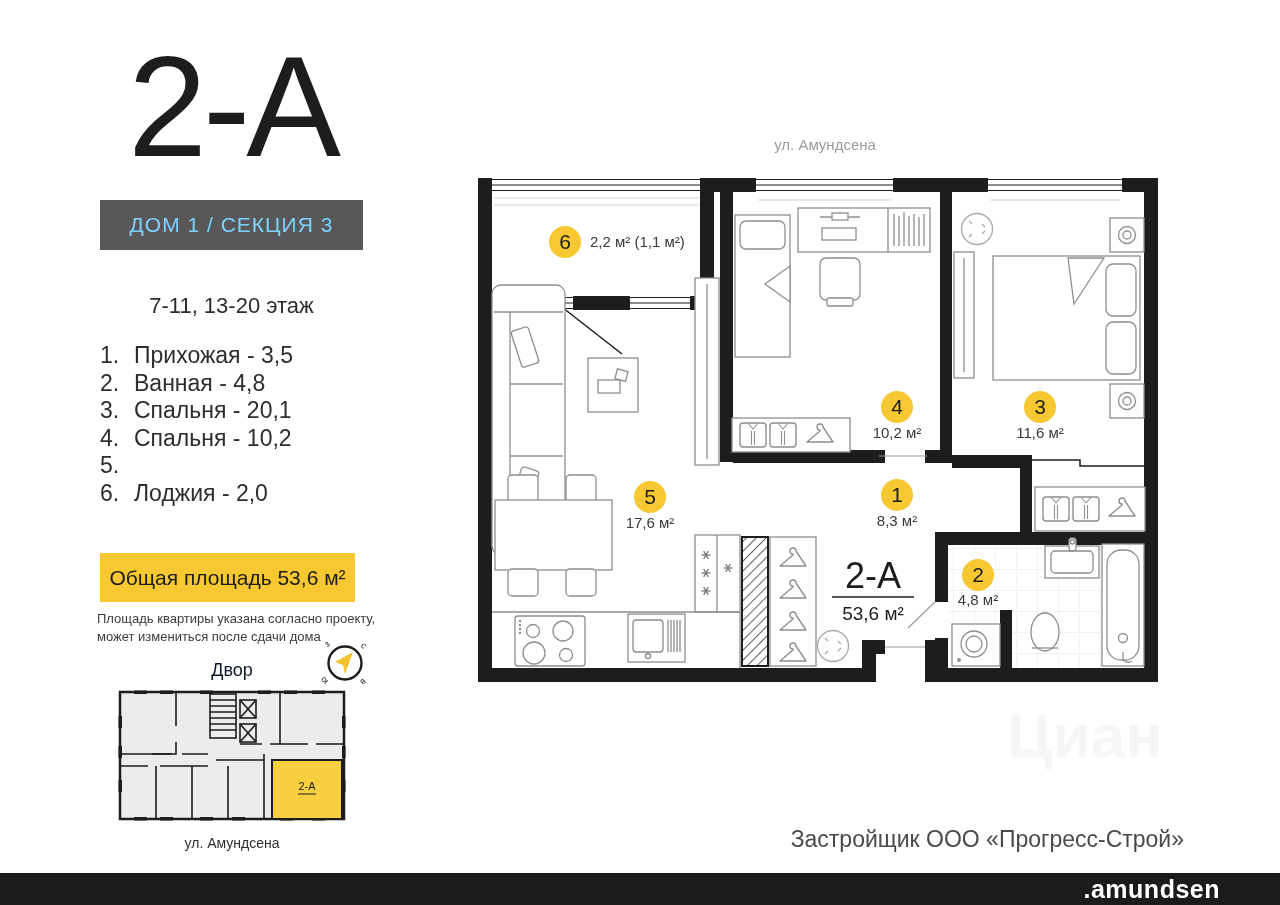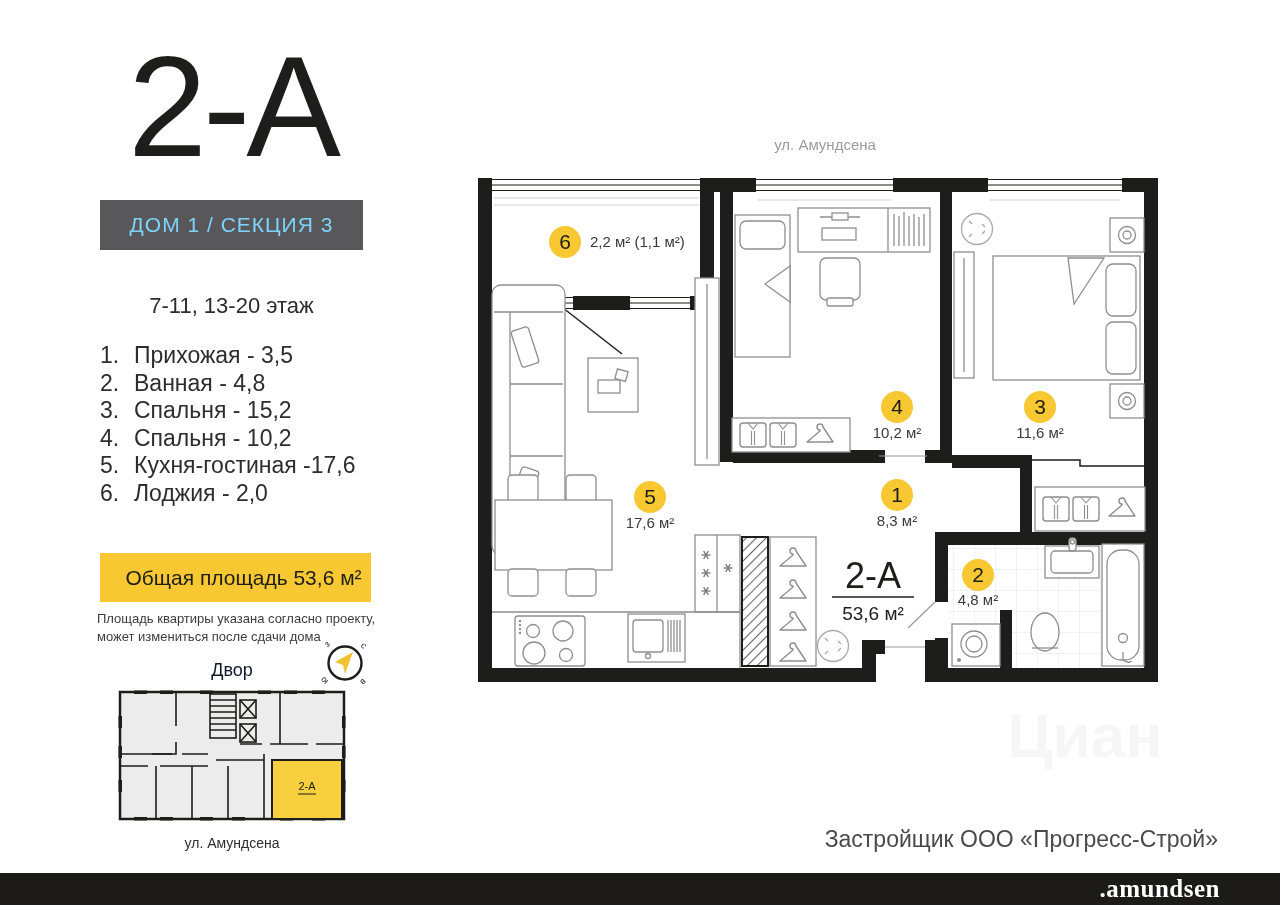--- a/index.html
+++ b/index.html
@@ -7,28 +7,28 @@
         font-family:"Liberation Sans", sans-serif;color:#1d1d1b;}
   .abs{position:absolute;}
   .unit-title{left:128px;top:36px;font-size:142px;font-weight:400;letter-spacing:-4px;line-height:1;color:#1d1d1b;}
   .badge{left:100px;top:200px;width:263px;height:50px;background:#58585a;color:#7dd3fc;
          display:flex;align-items:center;justify-content:center;font-size:21px;letter-spacing:1px;}
   .floors{left:100px;top:264px;width:263px;text-align:center;font-size:22px;color:#2c2c2c;margin-top:29px;}
   .room-list{left:100px;top:342px;font-size:23px;color:#2d2d2d;}
   .room-row{display:flex;line-height:27.5px;}
   .room-row .num{width:34px;}
   .total-box{left:100px;top:553px;width:255px;height:49px;background:#f7c831;
-             display:flex;align-items:center;justify-content:center;font-size:21px;color:#1d1d1b;padding-left:16px;}
+             display:flex;align-items:center;justify-content:center;font-size:21px;color:#1d1d1b;}
   .disclaimer{left:97px;top:610px;width:300px;font-size:13px;line-height:1.4;color:#3c3c3c;}
   .courtyard{left:112px;top:660px;width:240px;text-align:center;font-size:18px;color:#0f172a;}
   .mini-street{left:112px;top:835px;width:240px;text-align:center;font-size:14px;color:#2f2f2f;}
   .street-top{left:740px;top:136px;width:170px;text-align:center;font-size:15px;color:#9b9b9b;}
-  .developer{left:600px;top:826px;width:618px;text-align:right;font-size:23px;color:#4a4a4a;}
+  .developer{left:566px;top:826px;width:618px;text-align:right;font-size:23px;color:#4a4a4a;}
   .brand-bar{left:0;top:873px;width:1280px;height:32px;background:#1d1b19;display:flex;
-             align-items:center;justify-content:flex-end;padding-right:60px;box-sizing:border-box;font-family:Liberation Serif, serif;}
+             align-items:center;justify-content:flex-end;padding-right:60px;box-sizing:border-box;}
   .brand{color:#fff;font-size:25px;font-weight:bold;letter-spacing:0.5px;}
   .watermark{left:935px;top:700px;width:300px;font-size:62px;color:rgba(0,0,0,0.035);
              text-align:center;font-weight:bold;}
   svg text{font-family:"Liberation Sans", sans-serif;}
   .wall{fill:#1d1d1b;}
   .furn{fill:#fff;stroke:#8f8f8f;stroke-width:1.3;}
   .furnn{fill:none;stroke:#8f8f8f;stroke-width:1.3;}
   .area-lbl{font-size:15px;fill:#3a3a3a;}
   .circ-num{font-size:21px;fill:#1d1d1b;text-anchor:middle;}
   .mini-wall{stroke:#1d1d1b;stroke-width:1.6;fill:none;}
@@ -46,29 +46,28 @@
     <div class="room-row">
         <span class="num">1.</span>
         <span>Прихожая - 3,5</span>
       </div>
     <div class="room-row">
         <span class="num">2.</span>
         <span>Ванная - 4,8</span>
       </div>
     <div class="room-row">
         <span class="num">3.</span>
-        <span>Спальня - 15,2</span>
+        <span>Спальня - 20,1</span>
       </div>
     <div class="room-row">
         <span class="num">4.</span>
         <span>Спальня - 10,2</span>
       </div>
     <div class="room-row">
         <span class="num">5.</span>
-        <span>Кухня-гостиная -17,6</span>
       </div>
     <div class="room-row">
         <span class="num">6.</span>
         <span>Лоджия - 2,0</span>
       </div>
   </div>
 
   <div class="abs total-box">Общая площадь 53,6 м²</div>
 
   <div class="abs disclaimer">

